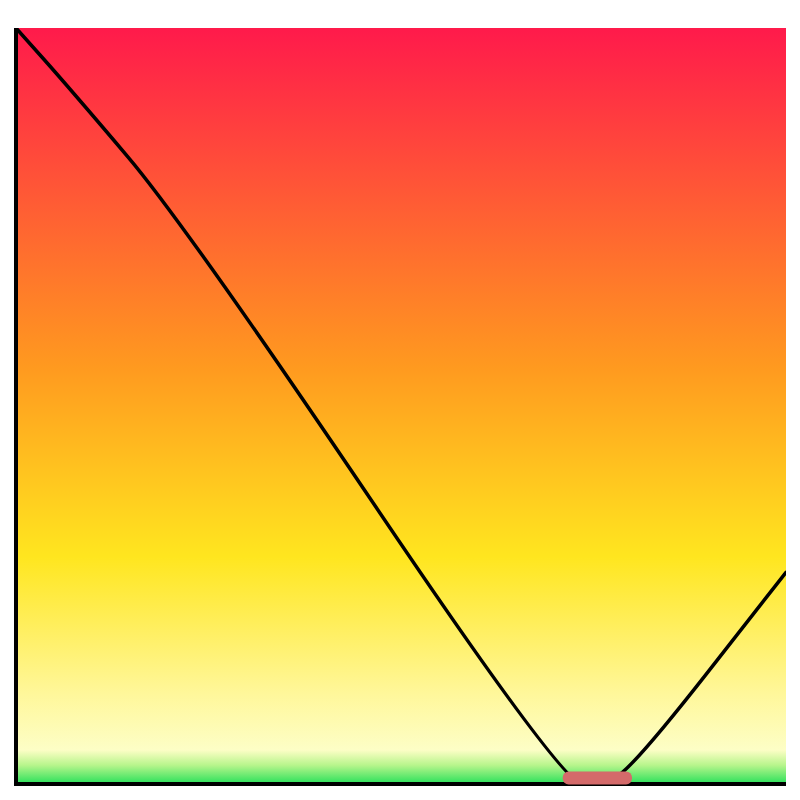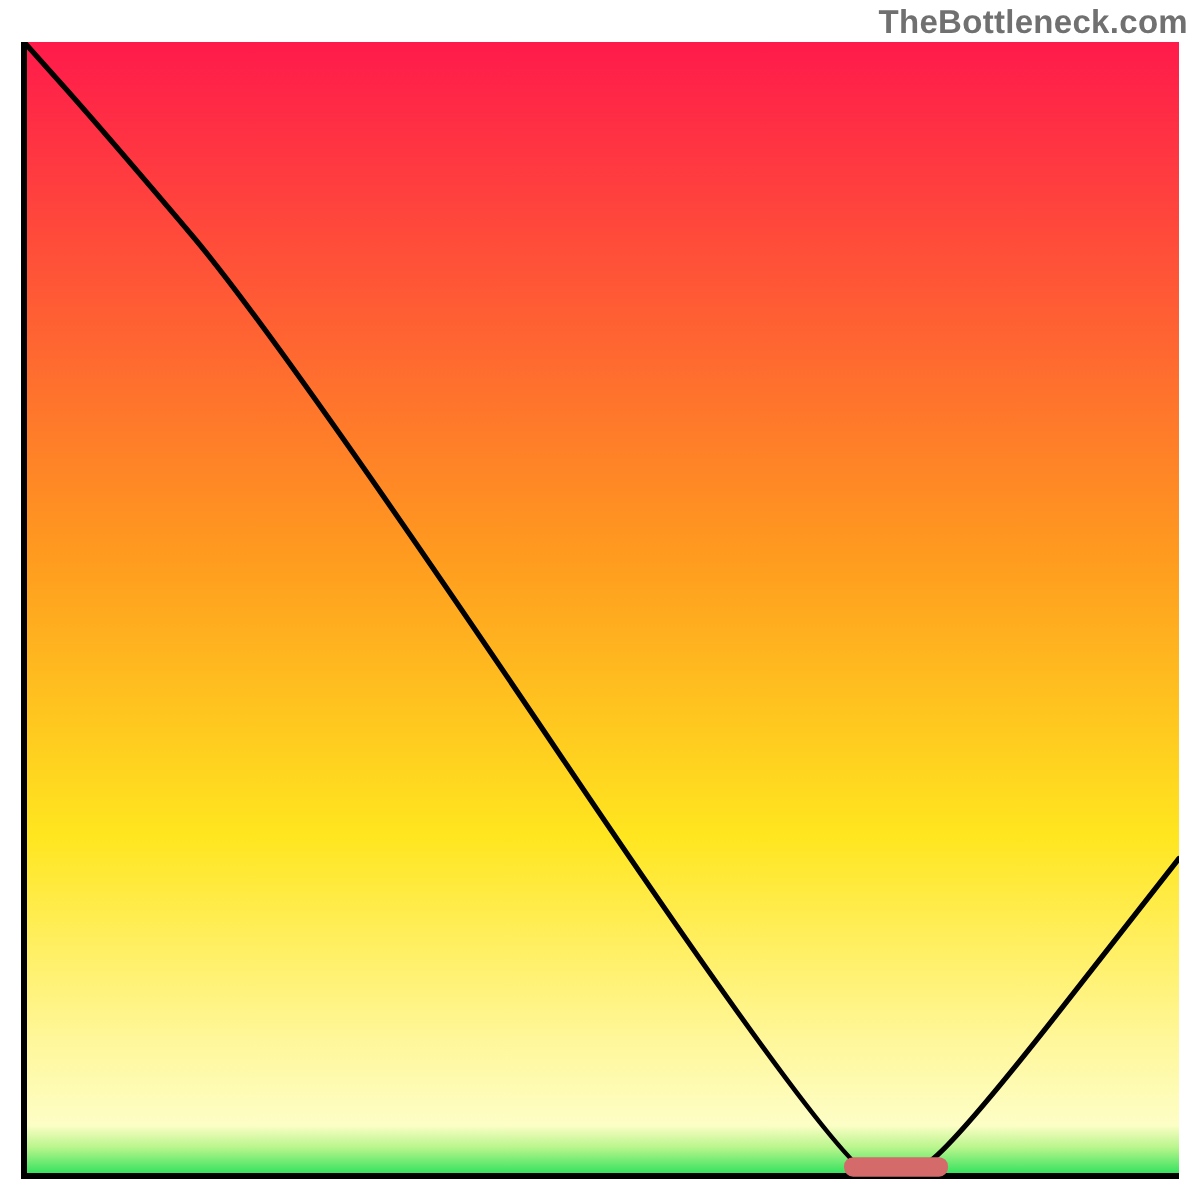--- a/index.html
+++ b/index.html
@@ -34,21 +34,20 @@
   .plot svg {
     display: block;
     width: 100%;
     height: 100%;
   }
 </style>
 </head>
 <body>
 
 <div class="container">
-  <div class="watermark">TheBottleneck.com</div>
 
   <div class="plot">
     <svg viewBox="0 0 772 760" preserveAspectRatio="none">
       <defs>
         <linearGradient id="bg-grad" x1="0" y1="0" x2="0" y2="1">
             <stop offset="0%" stop-color="#ff1a4b"></stop>
             <stop offset="45%" stop-color="#ff9a1f"></stop>
             <stop offset="70%" stop-color="#ffe61f"></stop>
             <stop offset="88%" stop-color="#fff79a"></stop>
             <stop offset="95.5%" stop-color="#fdfec6"></stop>

